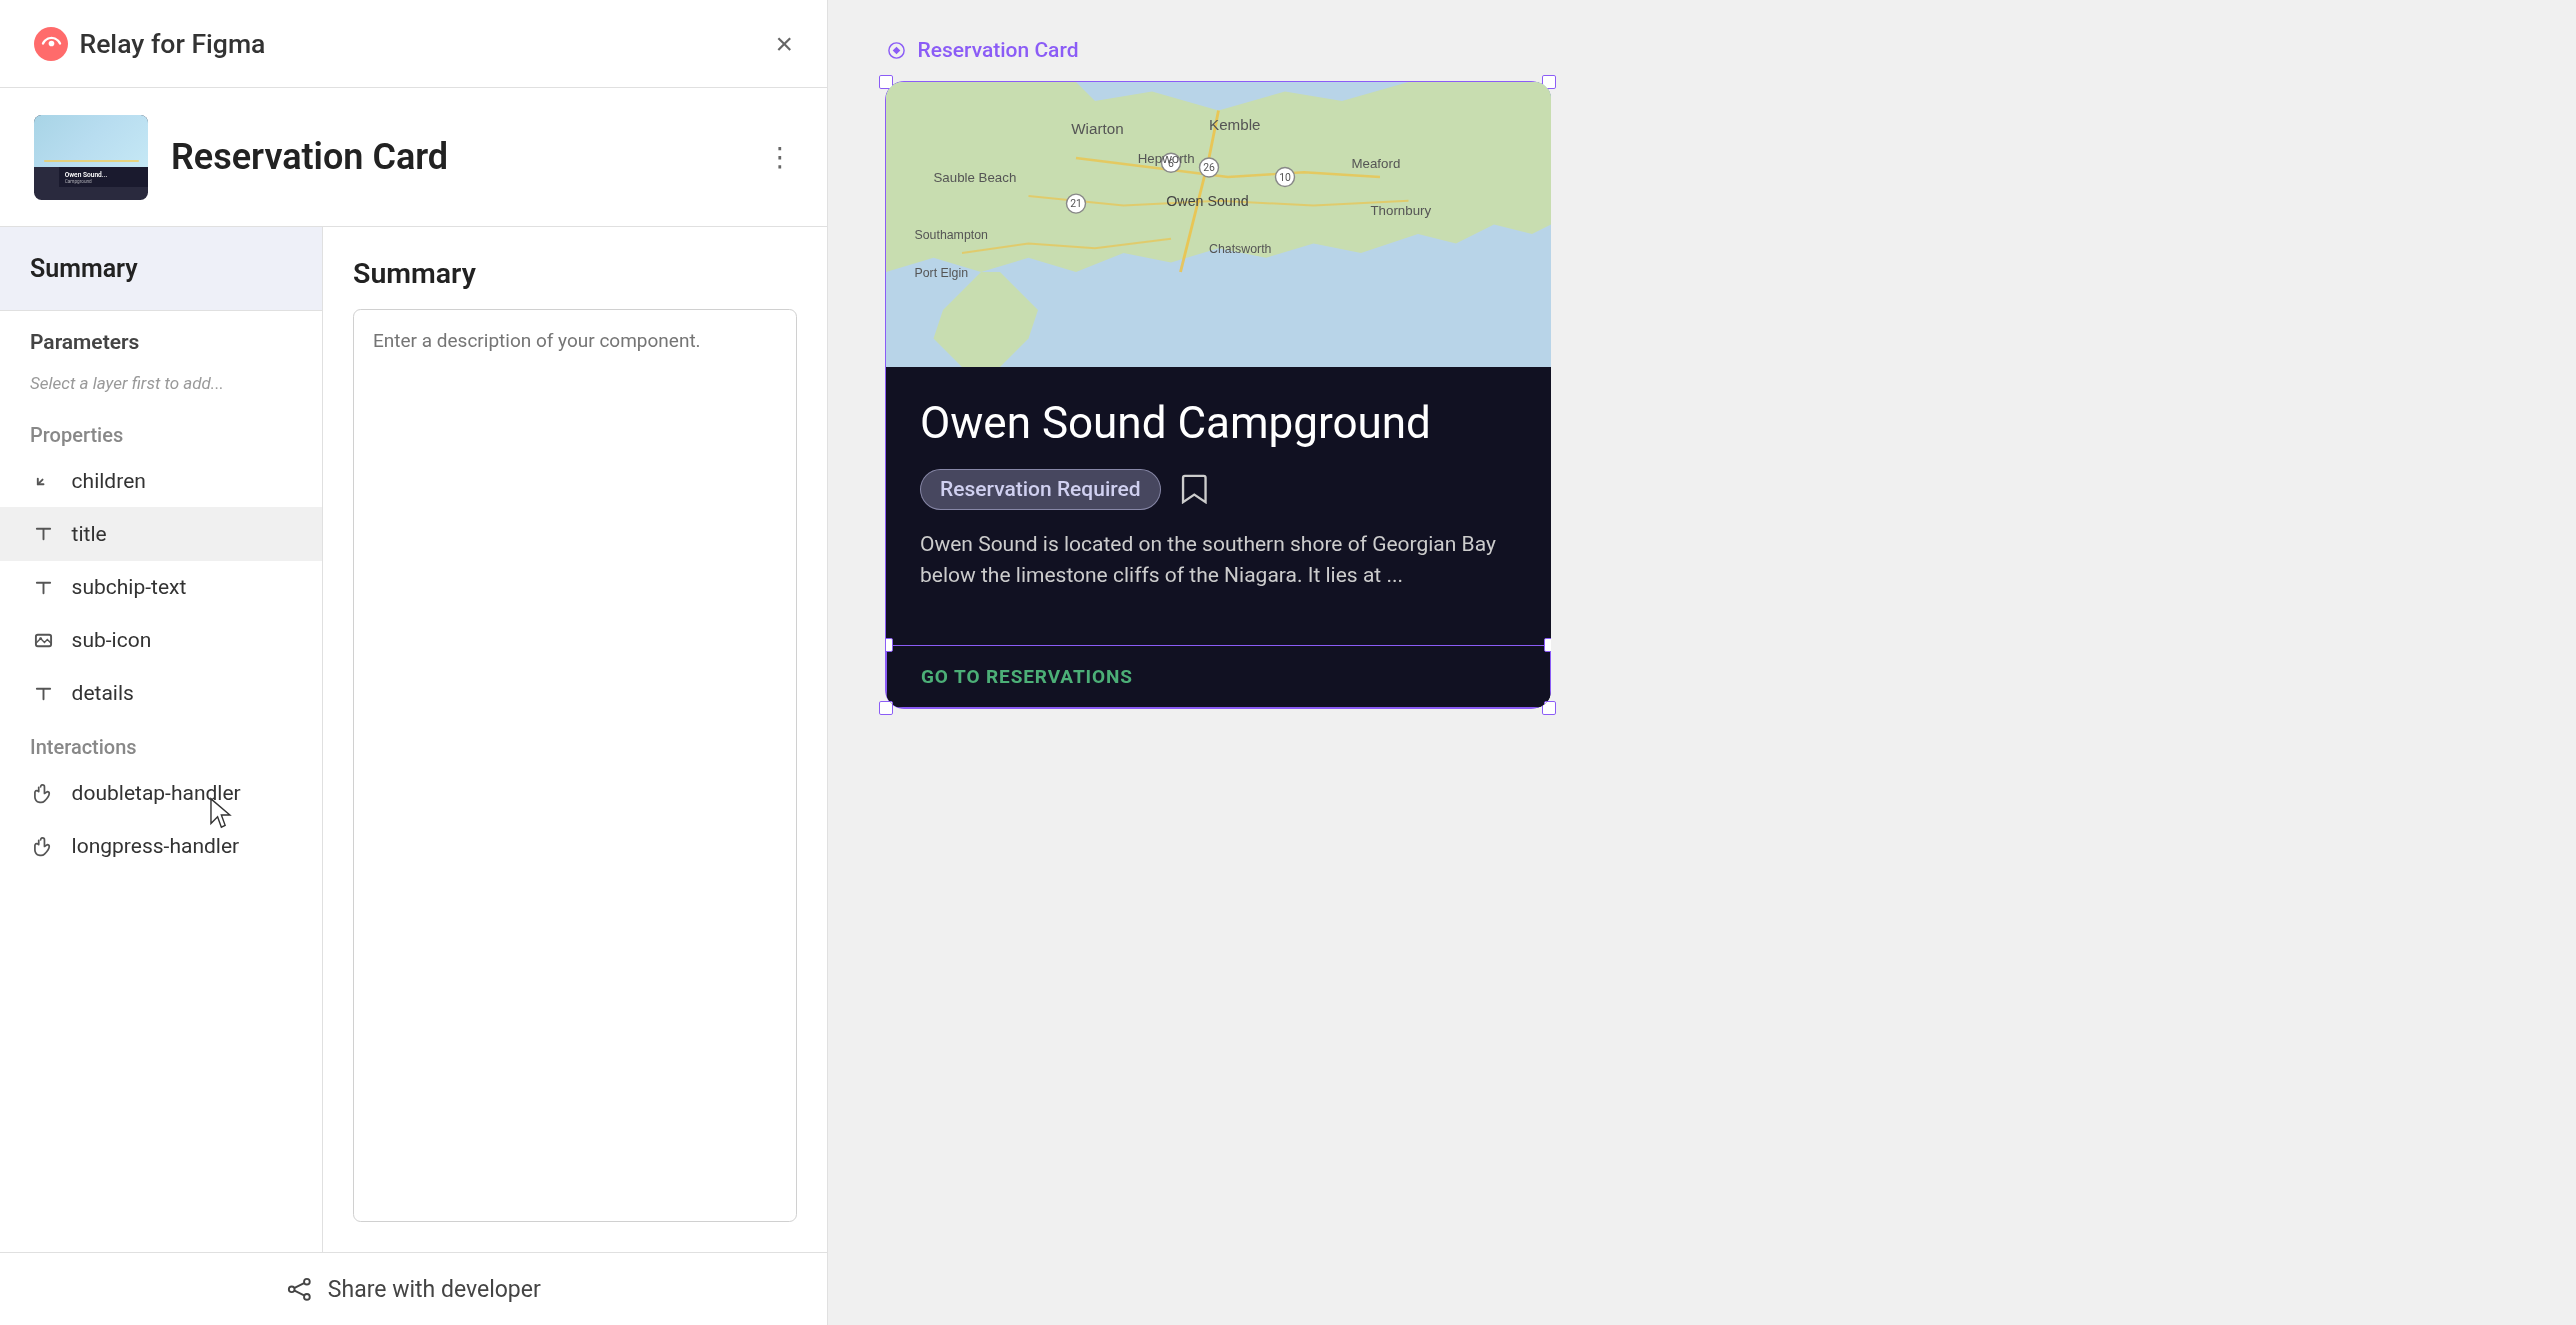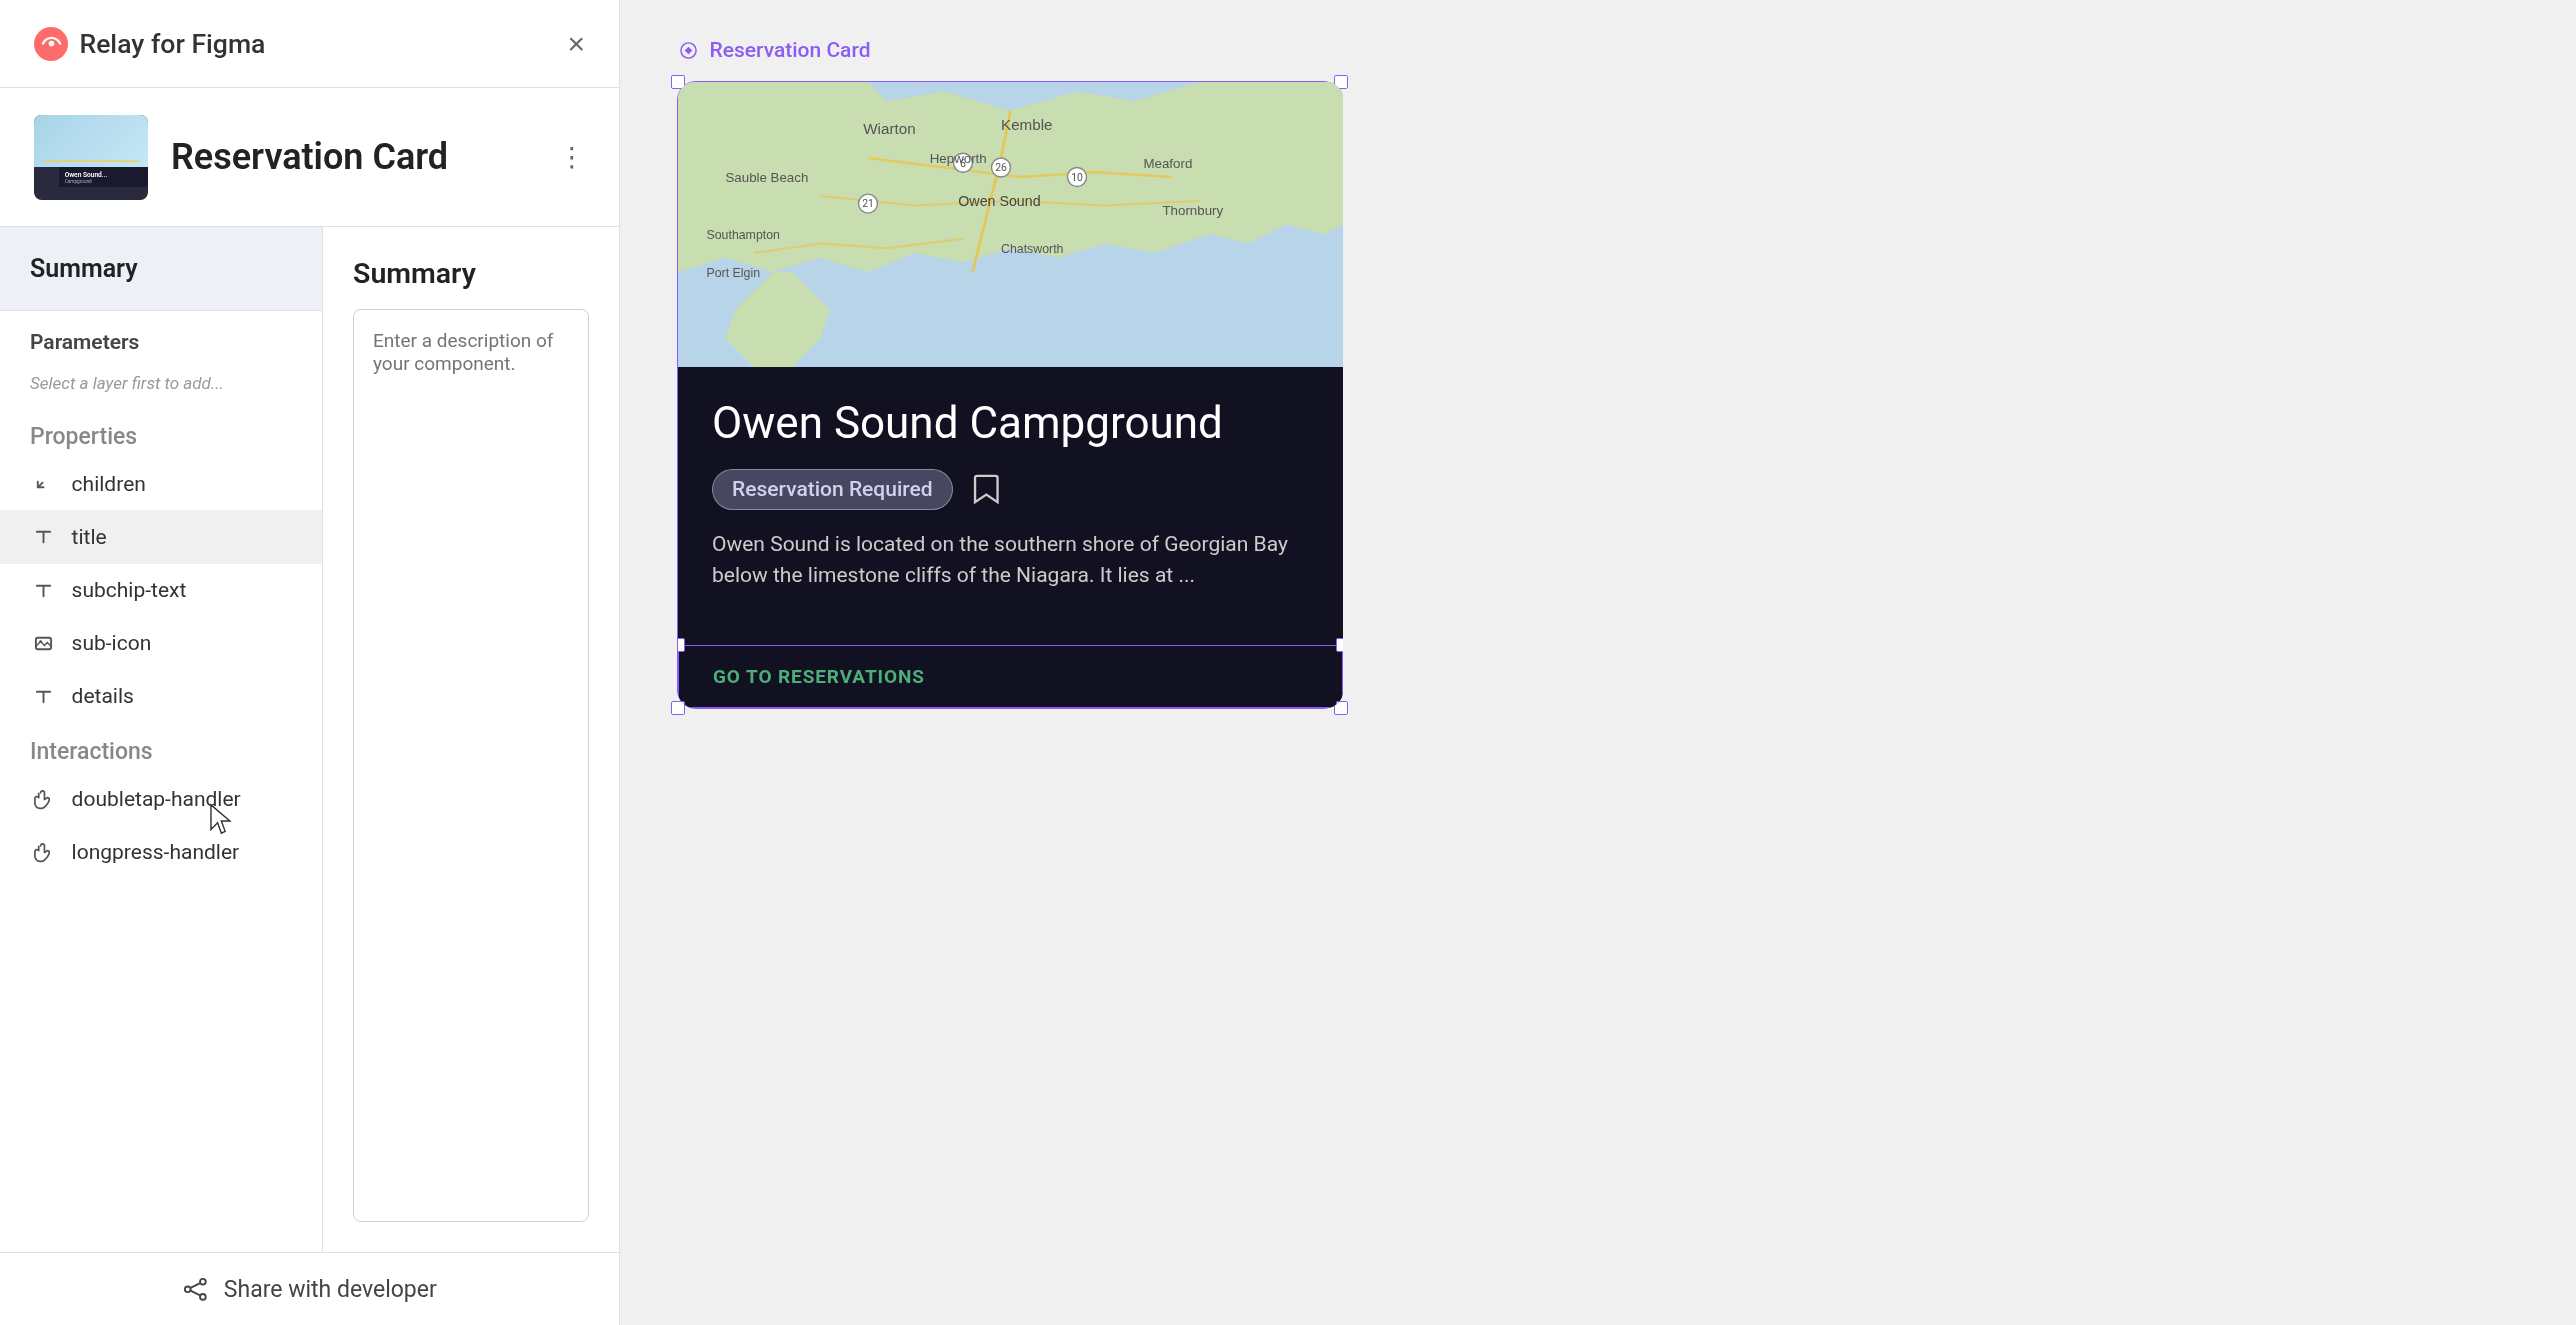--- a/index.html
+++ b/index.html
@@ -7,21 +7,21 @@
       font-family: -apple-system, BlinkMacSystemFont, 'Segoe UI', Roboto, sans-serif;
       background: #f0f0f0;
       display: flex;
       width: 2576px;
       height: 1326px;
       overflow: hidden;
     }
 
     
     .left-panel {
-      width: 620px;
+      width: 828px;
       height: 100%;
       background: #ffffff;
       border-right: 0.9px solid #e0e0e0;
       display: flex;
       flex-direction: column;
       flex-shrink: 0;
     }
 
     .panel-header {
       display: flex;
@@ -170,21 +170,21 @@
 
     .sidebar-hint {
       padding: 7.6px 30px 15px;
       font-size: 17px;
       color: #999;
       font-style: italic;
     }
 
     .sidebar-group-label {
       padding: 15px 30px 7.6px;
-      font-size: 23px;
+      font-size: 20px;
       color: #888;
       font-weight: 500;
     }
 
     .sidebar-item {
       display: flex;
       align-items: center;
       gap: 15px;
       padding: 13.3px 30px;
       font-size: 21px;

